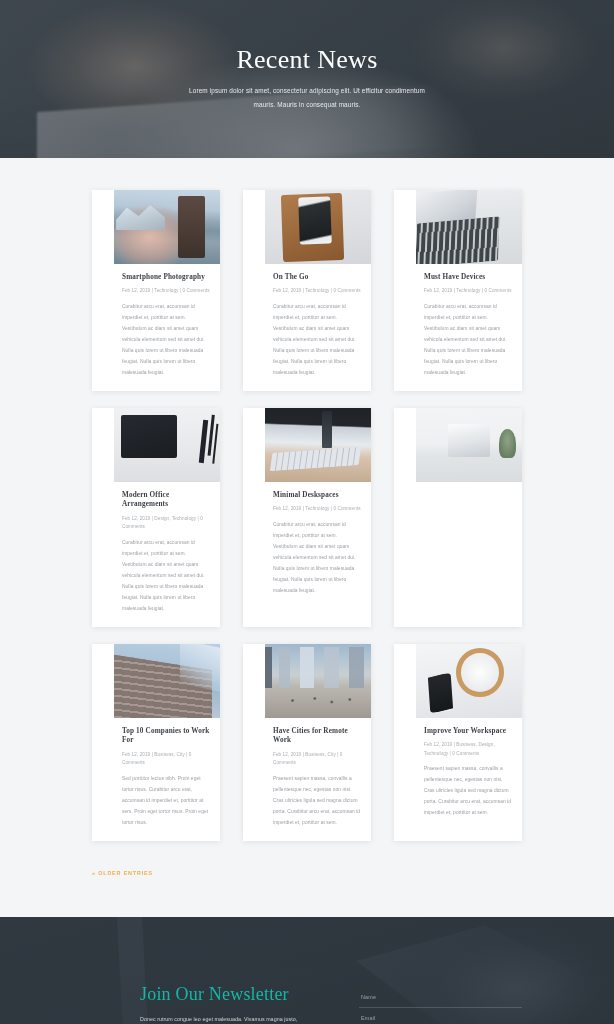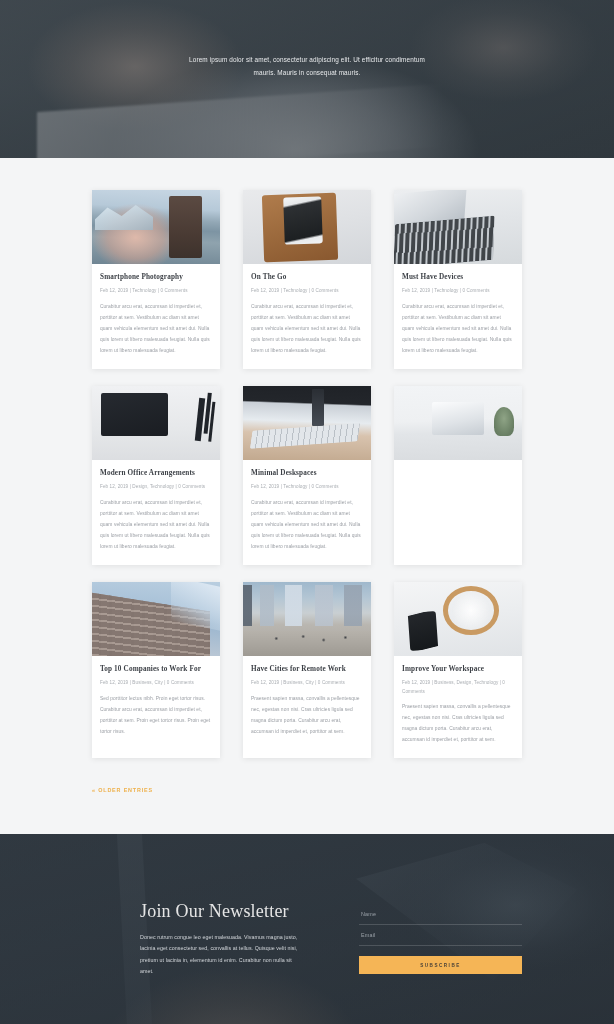--- a/index.html
+++ b/index.html
@@ -86,20 +86,21 @@
     flex-wrap: wrap;
     gap: 17px 0;
     justify-content: space-between;
   }
   .card {
     width: 128px;
     background: #ffffff;
     box-shadow: 0 1px 6px rgba(0,0,0,0.085);
     display: flex;
     flex-direction: column;
+    padding-left: 22px;
   }
   .card-thumb {
     width: 100%;
     height: 74px;
     overflow: hidden;
     position: relative;
   }
   .card-body {
     padding: 9px 8px 13px;
   }
@@ -410,21 +411,21 @@
     padding-top: 67px;
     display: flex;
     justify-content: space-between;
     align-items: flex-start;
   }
   .nl-left { width: 207px; padding-left: 48px; }
   .nl-title {
     font-family: "Liberation Serif", serif;
     font-size: 18px;
     font-weight: 400;
-    color: #e5e5e5;
+    color: #14b8a6;
     line-height: 1.2;
     margin-bottom: 9px;
     letter-spacing: 0.2px;
   }
   .nl-text {
     font-size: 5.3px;
     line-height: 2.15;
     color: #d3d7db;
     letter-spacing: 0.06px;
   }
@@ -458,20 +459,21 @@
     cursor: pointer;
   }
 </style>
 </head>
 <body>
 
 <section class="hero">
   <div class="hero-photo"></div>
   <div class="hero-dark"></div>
   <div class="hero-inner">
+    <h1 class="hero-title">Recent News</h1>
     <p class="hero-sub">Lorem ipsum dolor sit amet, consectetur adipiscing elit. Ut efficitur condimentum mauris. Mauris in consequat mauris.</p>
   </div>
 </section>
 
 <main class="content">
   <div class="grid" id="grid">
       <article class="card">
         <div class="card-thumb">
           <div class="th th-phone-photo"></div>
         </div>

